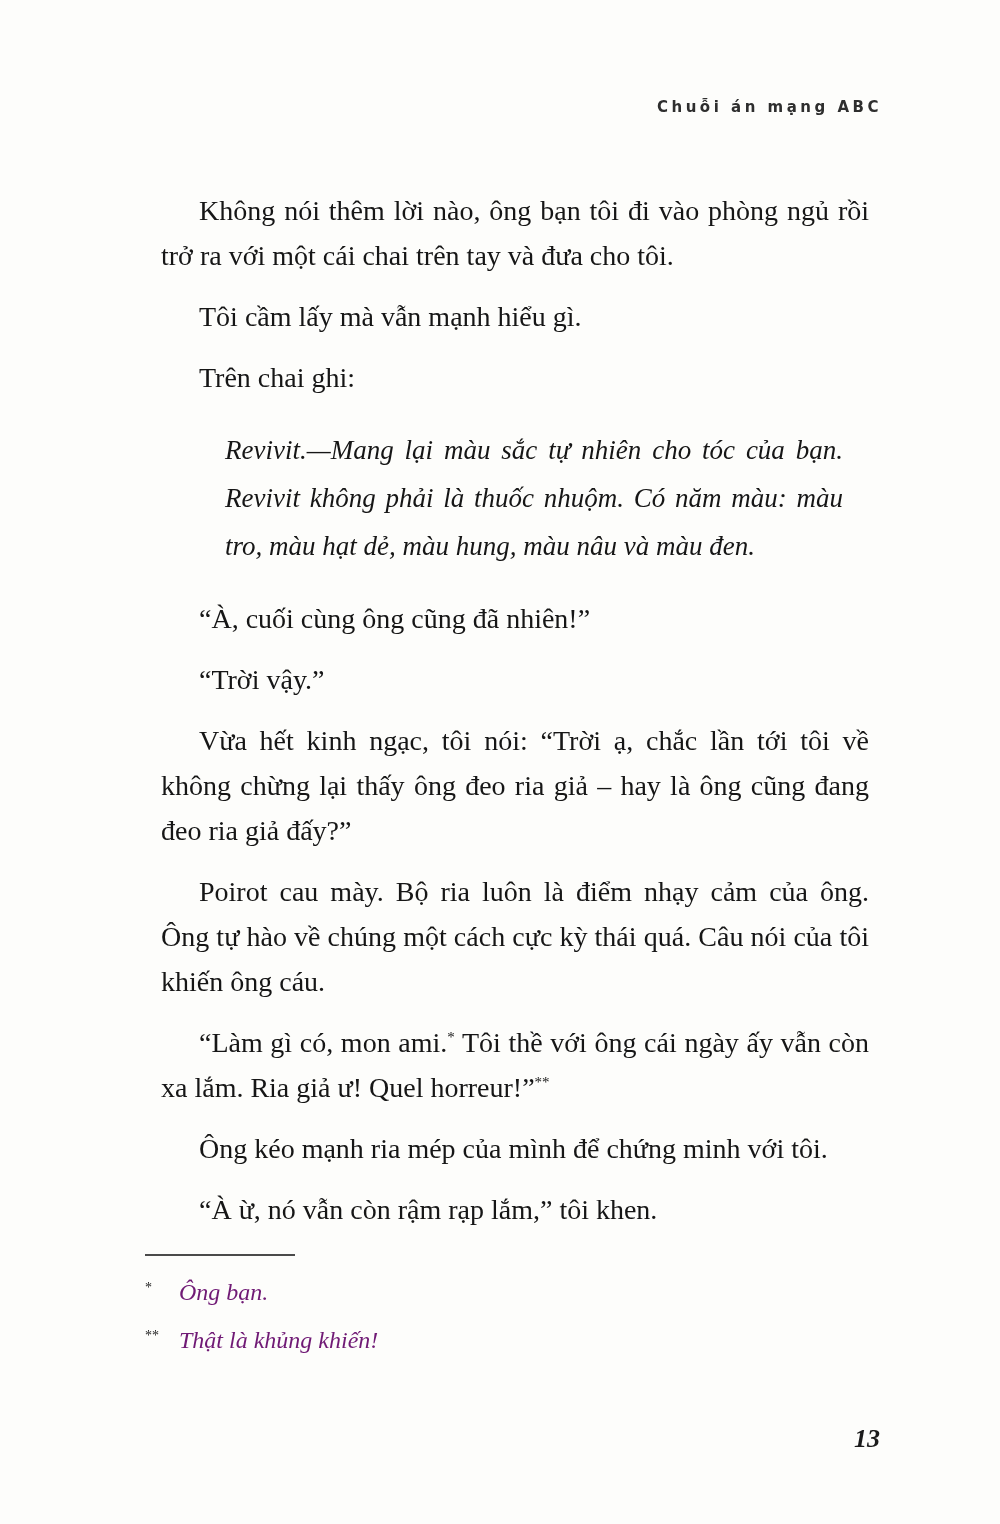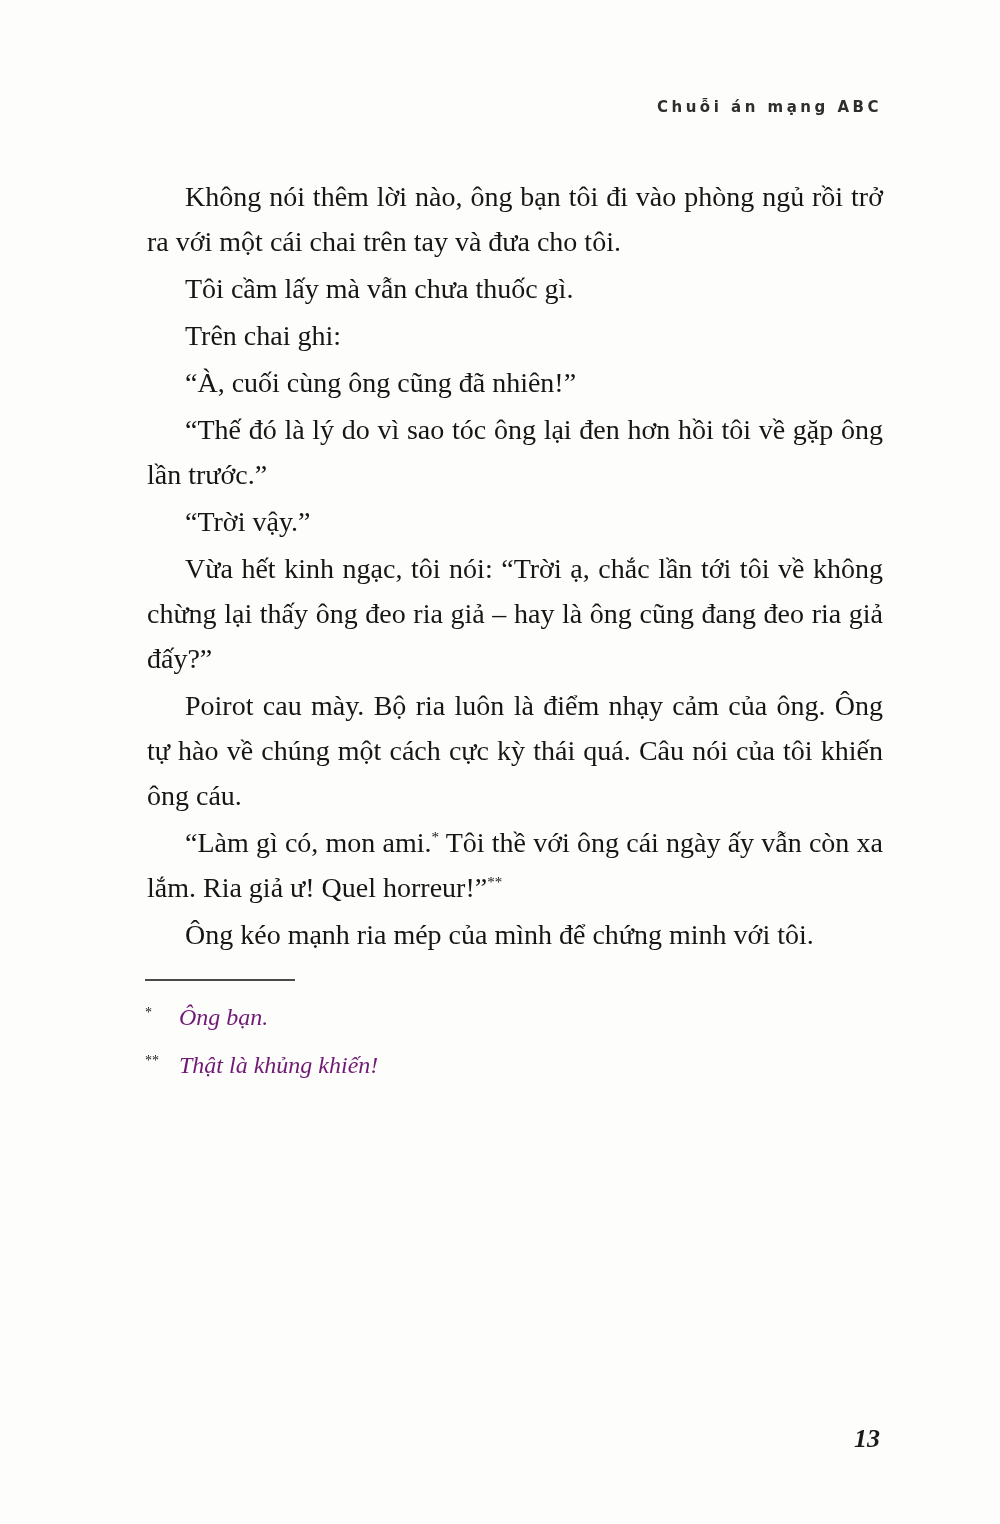--- a/index.html
+++ b/index.html
@@ -31,21 +31,21 @@
     color: #2e2e2e;
     white-space: nowrap;
   }
   .content {
     position: absolute;
     top: 172px;
     left: 145px;
     width: 740px;
   }
   .body-text p {
-    margin: 2px;
+    margin: 16px;
     font-size: 28px;
     line-height: 45px;
     text-align: justify;
   }
   .body-text p.para {
     text-indent: 38px;
   }
   .body-text p.quote {
     font-style: italic;
     margin: 26px 42px 26px 80px;
@@ -100,29 +100,30 @@
 </style>
 </head>
 <body>
 
 <div class="page">
   <div class="running-header">Chuỗi án mạng ABC</div>
 
   <div class="content">
     <div class="body-text" id="page-body">
         <p class="para"><span>Không nói thêm lời nào, ông bạn tôi đi vào phòng ngủ rồi trở ra với một cái chai trên tay và đưa cho tôi.</span></p>
-        <p class="para"><span>Tôi cầm lấy mà vẫn chưa thuốc gì.</span></p>
+        <p class="para"><span>Tôi cầm lấy mà vẫn mạnh hiểu gì.</span></p>
         <p class="para"><span>Trên chai ghi:</span></p>
+        <p class="quote"><span>Revivit.—Mang lại màu sắc tự nhiên cho tóc của bạn. Revivit không phải là thuốc nhuộm. Có năm màu: màu tro, màu hạt dẻ, màu hung, màu nâu và màu đen.</span></p>
         <p class="para"><span>“À, cuối cùng ông cũng đã nhiên!”</span></p>
-        <p class="para"><span>“Thế đó là lý do vì sao tóc ông lại đen hơn hồi tôi về gặp ông lần trước.”</span></p>
         <p class="para"><span>“Trời vậy.”</span></p>
         <p class="para"><span>Vừa hết kinh ngạc, tôi nói: “Trời ạ, chắc lần tới tôi về không chừng lại thấy ông đeo ria giả – hay là ông cũng đang đeo ria giả đấy?”</span></p>
         <p class="para"><span>Poirot cau mày. Bộ ria luôn là điểm nhạy cảm của ông. Ông tự hào về chúng một cách cực kỳ thái quá. Câu nói của tôi khiến ông cáu.</span></p>
         <p class="para"><span>“Làm gì có, </span><span class="it">mon ami.</span><span class="sup">*</span><span> Tôi thề với ông cái ngày ấy vẫn còn xa lắm. Ria giả ư! </span><span class="it">Quel horreur!”</span><span class="sup">**</span></p>
         <p class="para"><span>Ông kéo mạnh ria mép của mình để chứng minh với tôi.</span></p>
+        <p class="para"><span>“À ừ, nó vẫn còn rậm rạp lắm,” tôi khen.</span></p>
       </div>
 
     <div class="footnote-divider"></div>
 
     <div class="footnotes" id="footnotes">
         <div class="footnote">
           <span class="fn-marker">*</span>
           <span class="fn-text">Ông bạn.</span>
         </div>
         <div class="footnote">

